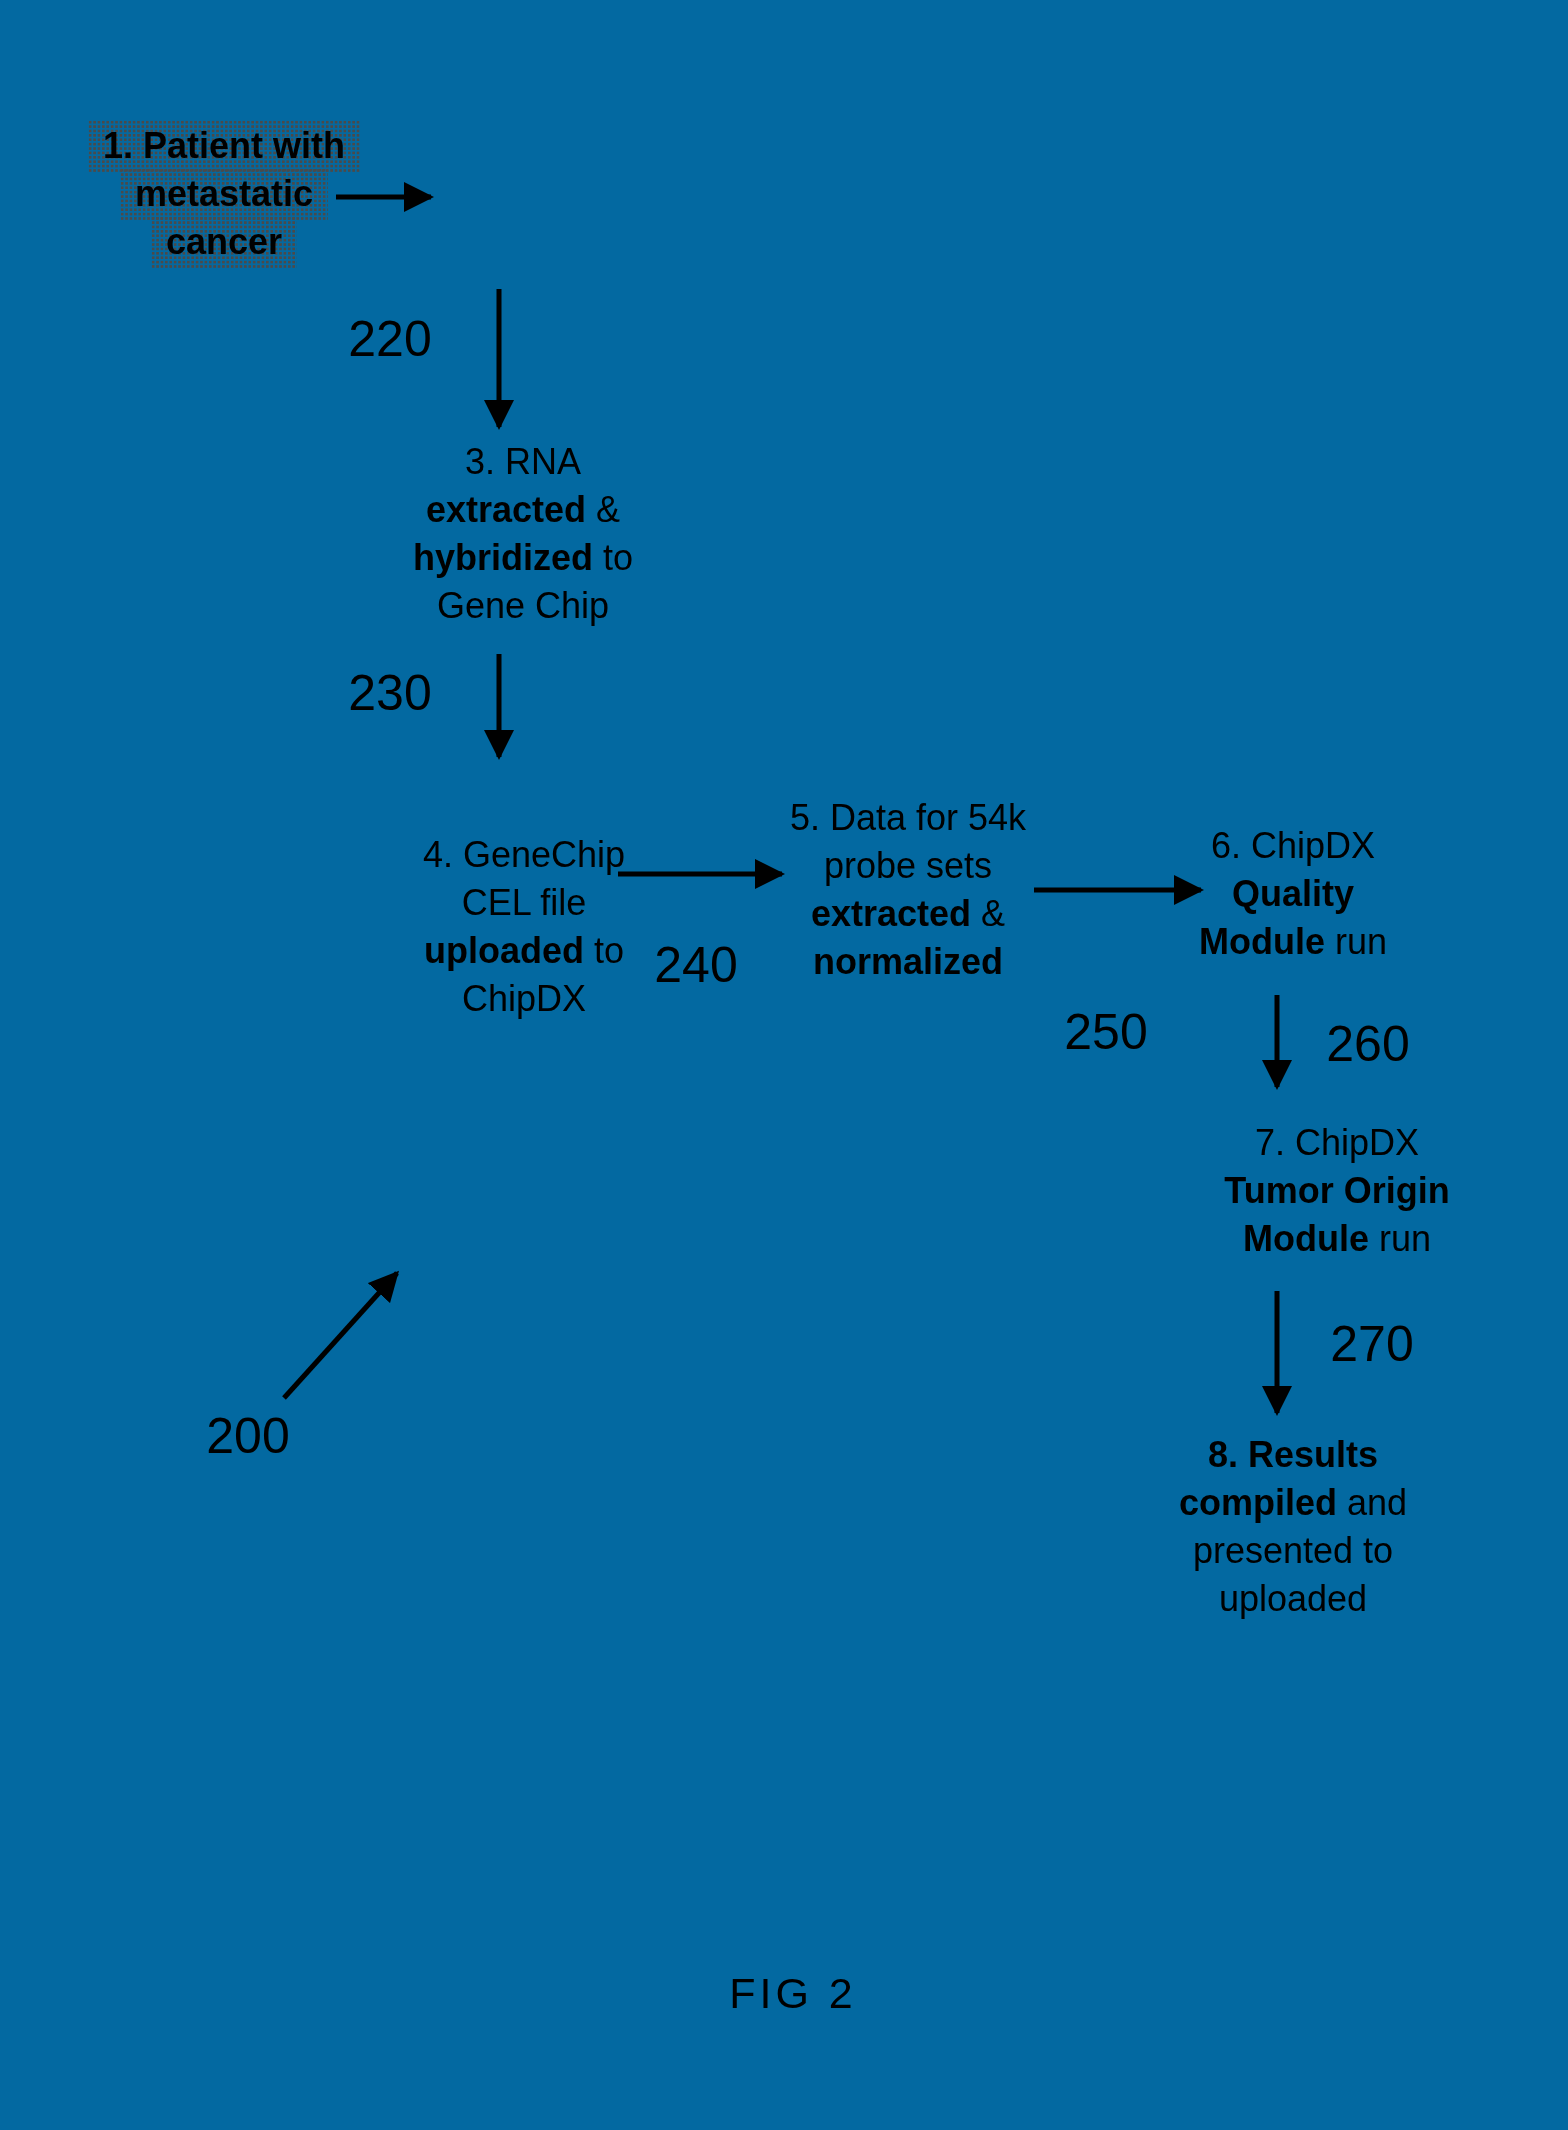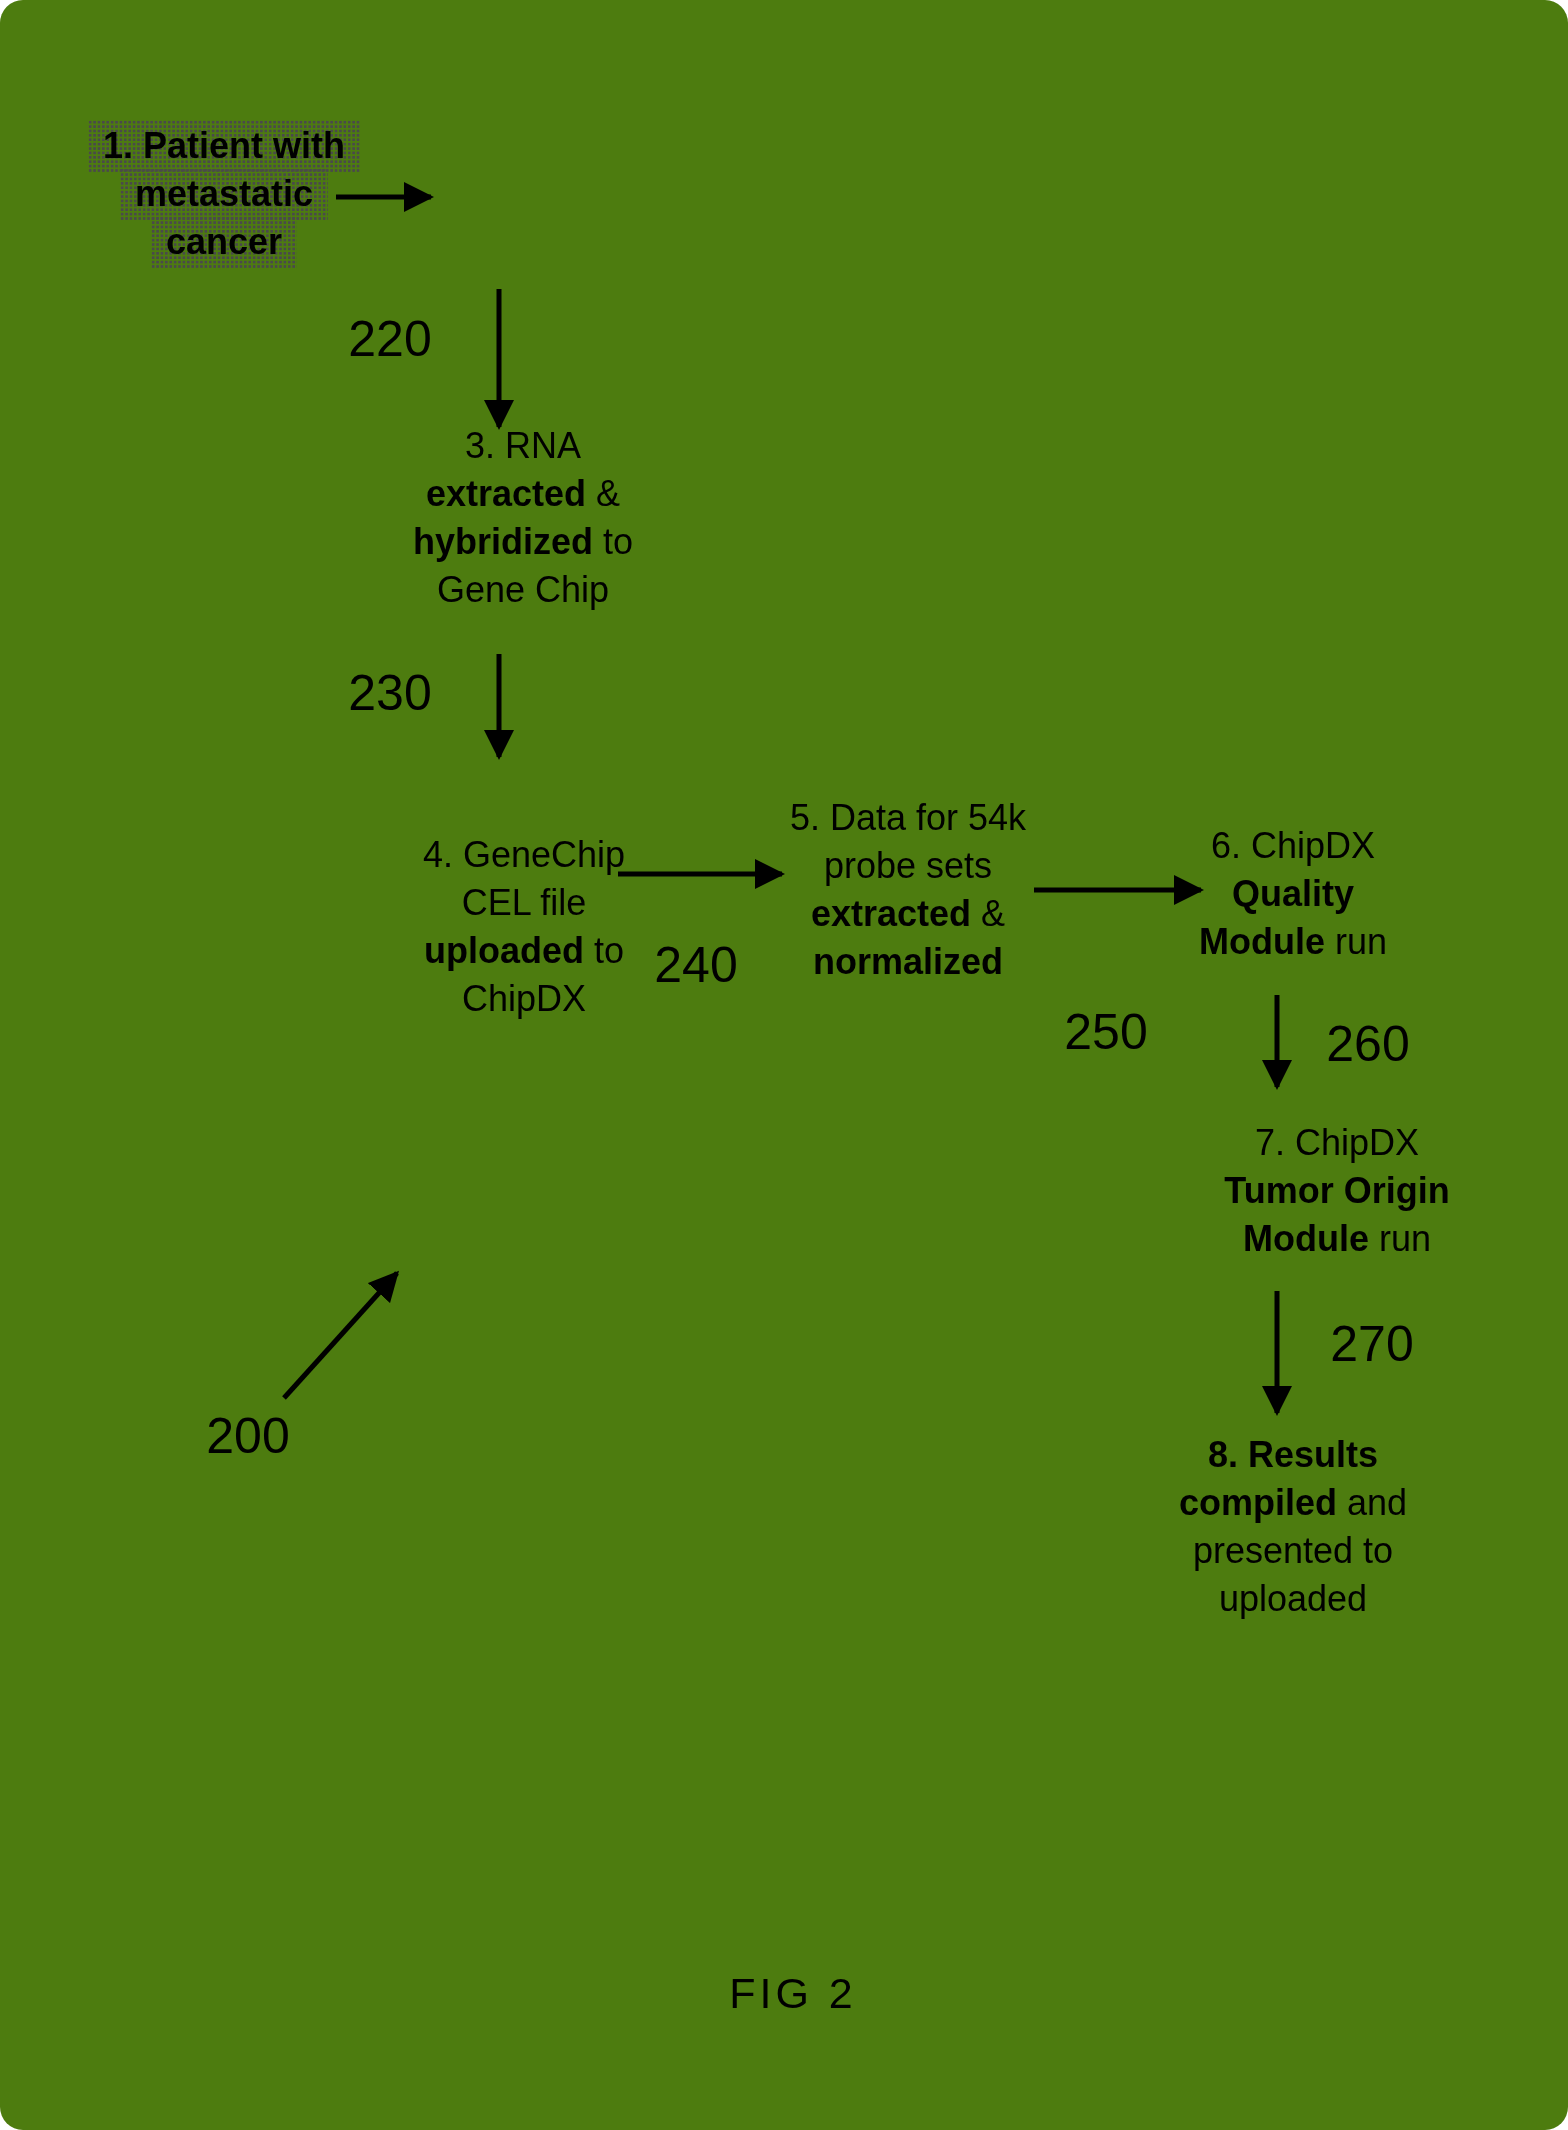--- a/index.html
+++ b/index.html
@@ -1,21 +1,20 @@
 <!DOCTYPE html>
 <html><head>
 <meta charset="utf-8">
 <style>
   html,body { margin:0; padding:0; background:#ffffff; }
   .canvas {
     position:relative; width:1568px; height:2130px;
-    background:#4d7c0f; color:#000;
+    background:#0369a1; color:#000;
     font-family:"Liberation Sans", sans-serif;
     overflow:hidden;
-    border-radius:23px;
   }
   .arrows { position:absolute; left:0; top:0; width:1568px; height:2130px; }
   .arrows line { stroke:#000; stroke-width:5; }
   .node {
     position:absolute; transform:translateX(-50%);
     text-align:center; font-size:36px; line-height:48px;
     white-space:nowrap; color:#000;
   }
   .node .b { font-weight:700; }
   
@@ -28,21 +27,21 @@
     position:absolute; transform:translateX(-50%);
     font-size:50px; line-height:1; color:#000;
   }
   .fig-caption {
     position:absolute; transform:translateX(-50%);
     font-size:43px; line-height:1; letter-spacing:4px; color:#000;
   }
   
   .n1 { left:224px;  top:122px; }
   .n2 { left:531px;  top:122px; }
-  .n3 { left:523px;  top:422px; }
+  .n3 { left:523px;  top:438px; }
   .n4 { left:524px;  top:791px;margin-top:40px; }
   .n5 { left:908px;  top:794px; }
   .n6 { left:1293px; top:822px; }
   .n7 { left:1293px; top:1119px;margin-left:44px; }
   .n8 { left:1293px; top:1431px; }
   
   .lbl-220 { left:390px;  top:314px; }
   .lbl-230 { left:390px;  top:668px; }
   .lbl-240 { left:696px;  top:940px; }
   .lbl-250 { left:1106px; top:1007px; }

